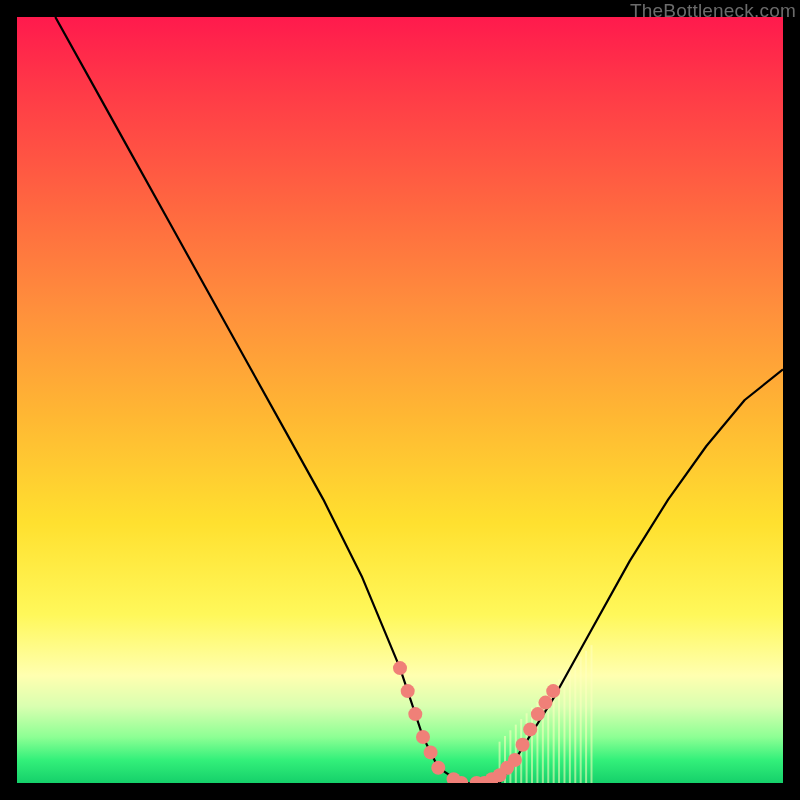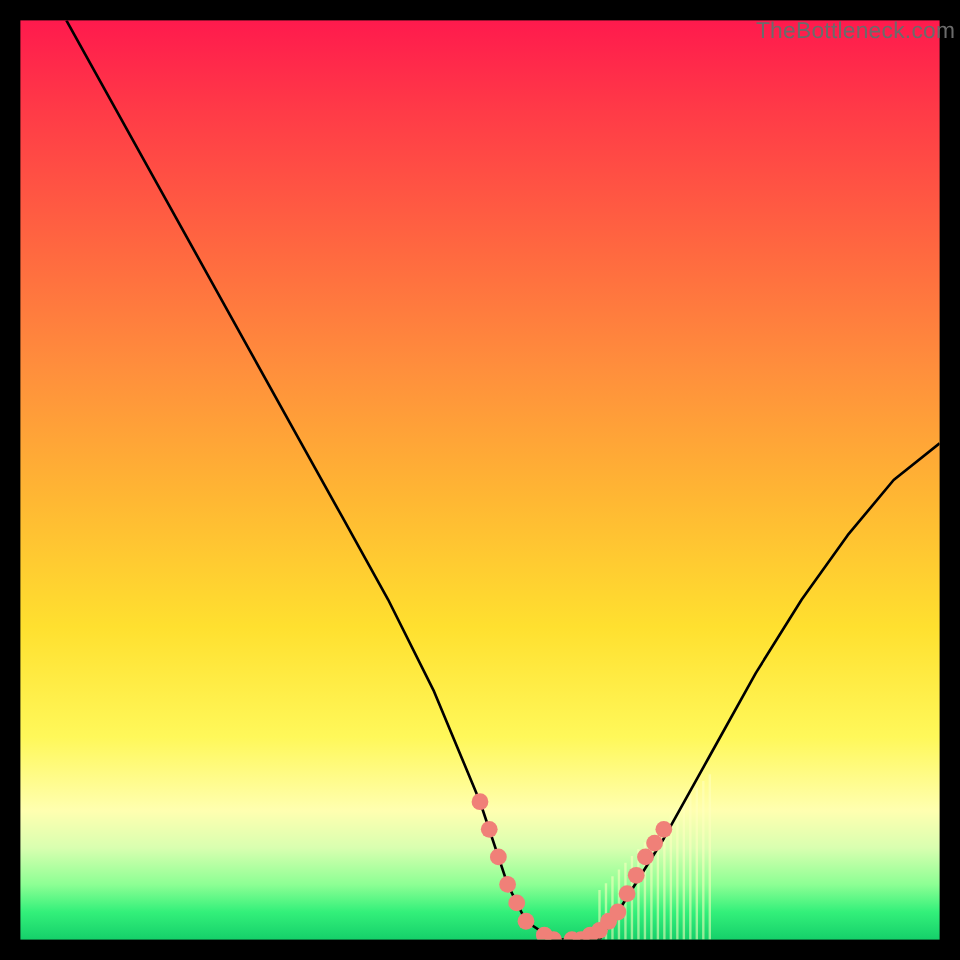--- a/index.html
+++ b/index.html
@@ -44,21 +44,21 @@
   }
   svg.curve {
     position: absolute;
     left: 0;
     top: 0;
     width: 766px;
     height: 766px;
   }
   .watermark {
     position: absolute;
-    top: 16px;
+    top: 0px;
     right: 4px;
     color: #6b6b6b;
     font-size: 19px;
     letter-spacing: 0.2px;
     user-select: none;
   }
 </style>
 </head>
 <body>
 

